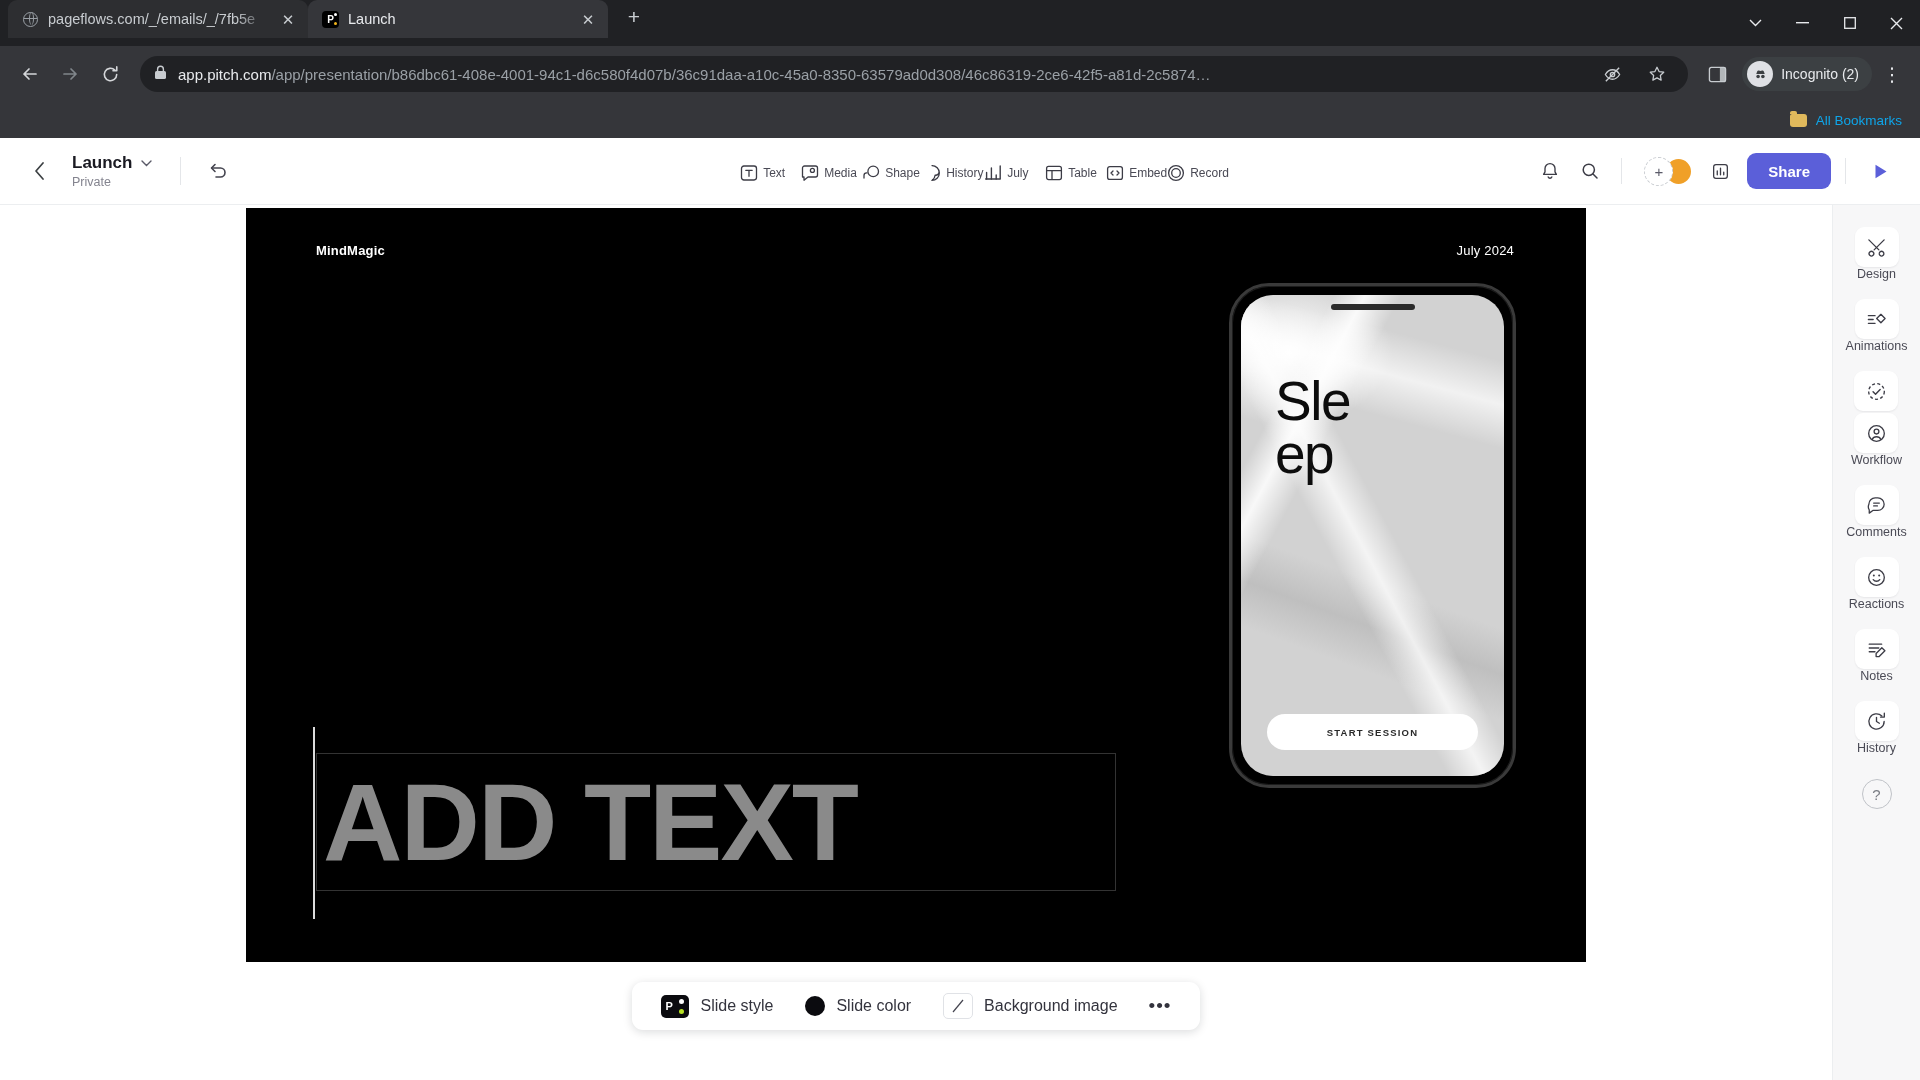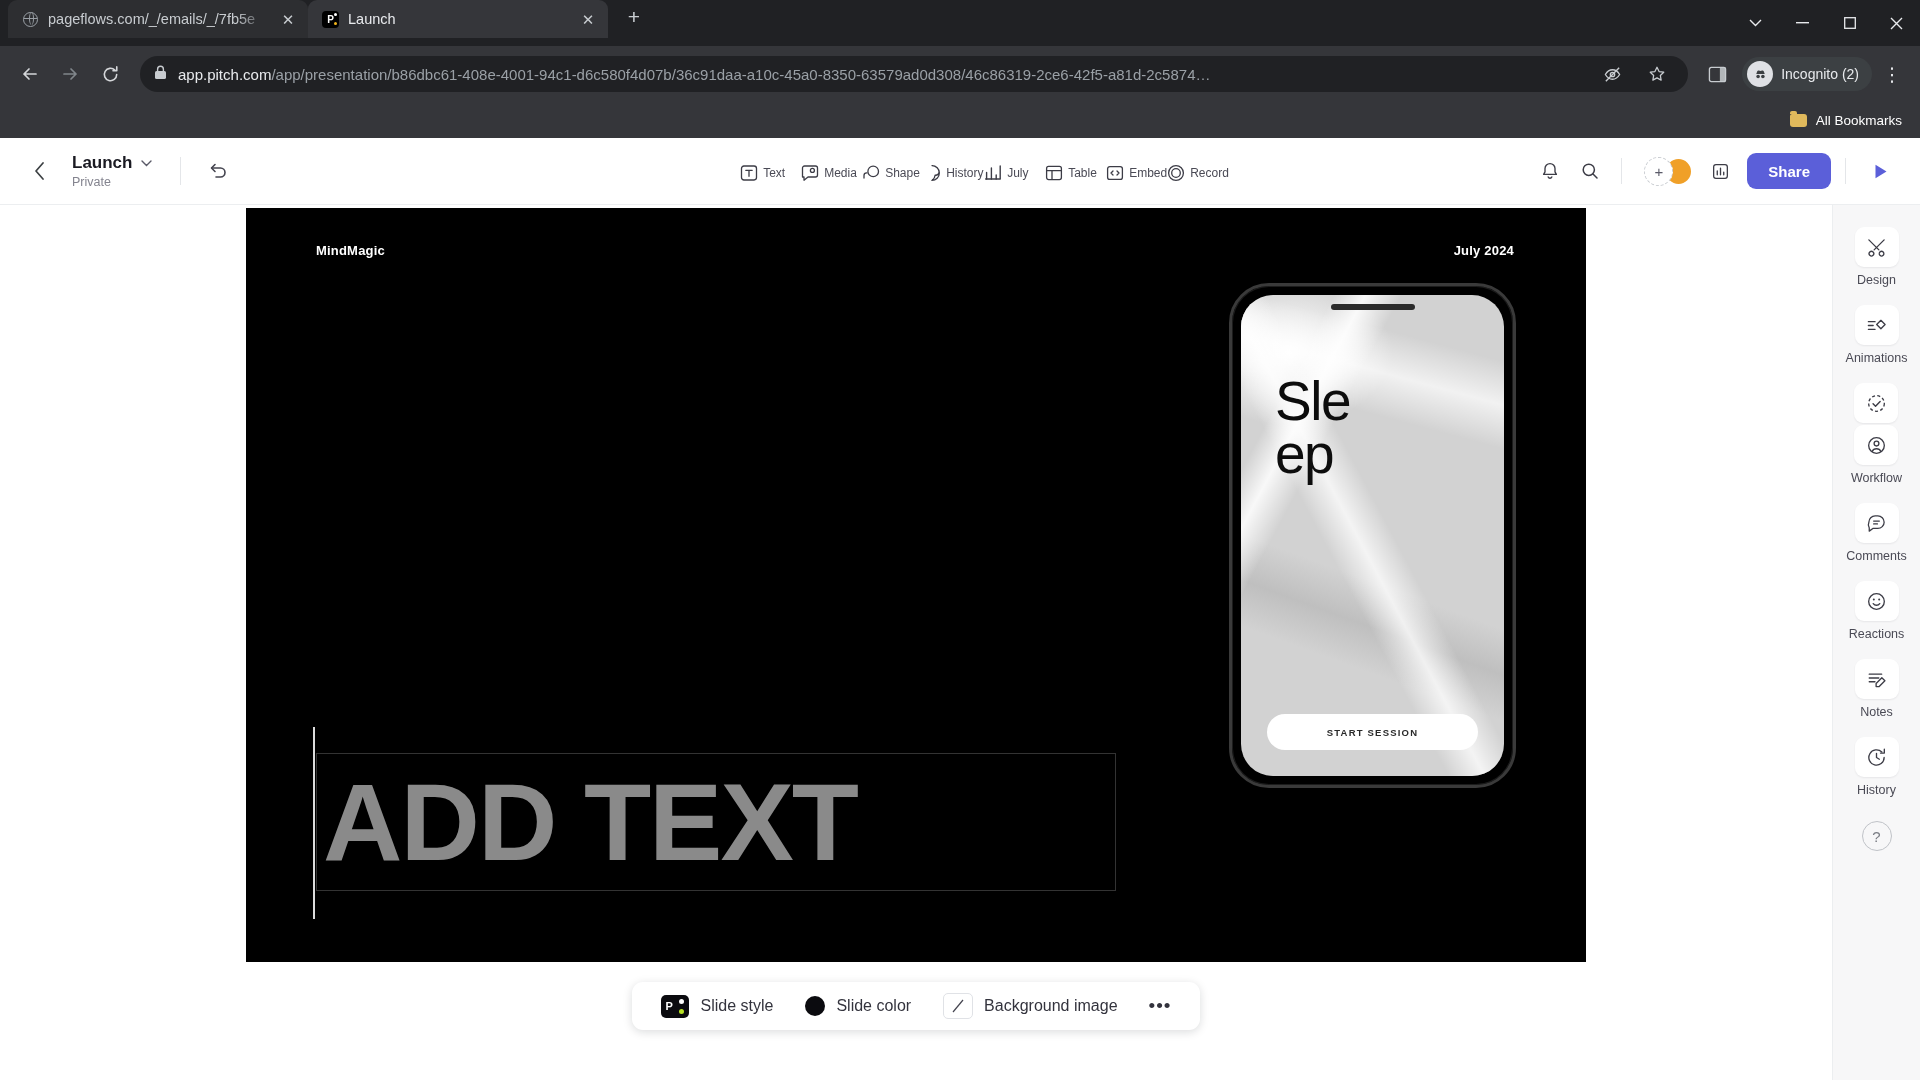--- a/index.html
+++ b/index.html
@@ -96,21 +96,21 @@
   }
   .profile-av {
     width: 26px; height: 26px; border-radius: 50%; background:#dfe1e5;
     display:flex;align-items:center;justify-content:center;
   }
   .menu-dots { width: 32px; height: 36px; display:flex;align-items:center;justify-content:center;color:#e8eaed;font-size:19px;letter-spacing:0;}
 
   .bookmarkbar {
     height: 36px; background: #35363a; display: flex; align-items: center;
     justify-content: flex-end; padding: 0 18px; gap: 9px; font-size: 13.5px;
-    color: #ffffff; flex: 0 0 36px;
+    color: #0ea5e9; flex: 0 0 36px;
   }
   .bm-folder { width:17px;height:13px;background:#e0b95c;border-radius:2px 3px 3px 3px; position:relative;}
   .bm-folder::before{content:"";position:absolute;left:0;top:-3px;width:7px;height:3px;background:#e0b95c;border-radius:2px 2px 0 0;}
 
   
   .app { flex: 1; display: flex; flex-direction: column; background: #fff; min-height: 0; }
 
   .app-header {
     height: 67px; flex: 0 0 67px; display: flex; align-items: center;
     border-bottom: 1px solid #eceef0; position: relative;
@@ -180,21 +180,21 @@
   
   .canvas-wrap {
     flex: 1; display:flex; flex-direction: column; align-items: center;
     justify-content: flex-start; background: #fff; min-width: 0; position: relative;
   }
   .slide-canvas {
     width: 1340px; height: 754px; background: #000; margin-top: 3px; position: relative;
     overflow: hidden;
   }
   .sl-brand { position:absolute; left:70px; top:35px; color:#fff; font-size:13px; font-weight:700; letter-spacing:.2px;}
-  .sl-date  { position:absolute; right:72px; top:35px; color:#fff; font-size:13px; font-weight:700; letter-spacing:.2px;}
+  .sl-date  { position:absolute; right:72px; top:35px; color:#fff; font-size:13px; font-weight:400; letter-spacing:.2px;}
 
   .phone {
     position:absolute; right: 70px; top: 75px; width: 287px; height: 505px;
     border-radius: 40px; background:#000; border: 3px solid #3a3a3a;
     padding: 9px; box-shadow: 0 0 0 1px #1c1c1c inset;
   }
   .phone-notch {
     position:absolute; left: 50%; transform: translateX(-50%); top: 18px;
     width: 84px; height: 6px; border-radius: 4px; background:#2b2b2b;
   }
@@ -261,21 +261,21 @@
     width: 88px; flex: 0 0 88px; background:#f7f7f8; border-left: 1px solid #eceef0;
     padding-top: 22px; display:flex; flex-direction: column; align-items:center;
   }
   .rail-group { display:flex; flex-direction:column; align-items:center; margin-bottom: 18px; }
   .rail-ic {
     width: 44px; height: 40px; border-radius: 9px; background:#fff;
     display:flex; align-items:center; justify-content:center; color:#3c3c46;
     box-shadow: 0 1px 2px rgba(16,18,30,.07);
   }
   .rail-ic + .rail-ic { margin-top: 2px; }
-  .rail-lb { font-size: 12.5px; color:#4a4a55; margin-top: 6px; }
+  .rail-lb { font-size: 12.5px; color:#4a4a55; }
   .rail-help {
     width: 30px;height:30px;border-radius:50%;border:1.4px solid #c0c3c8;color:#7a7d84;
     display:flex;align-items:center;justify-content:center;font-size:15px; margin-top: 6px;
   }
 </style>
 </head>
 <body>
 
 <div class="browser">
 

